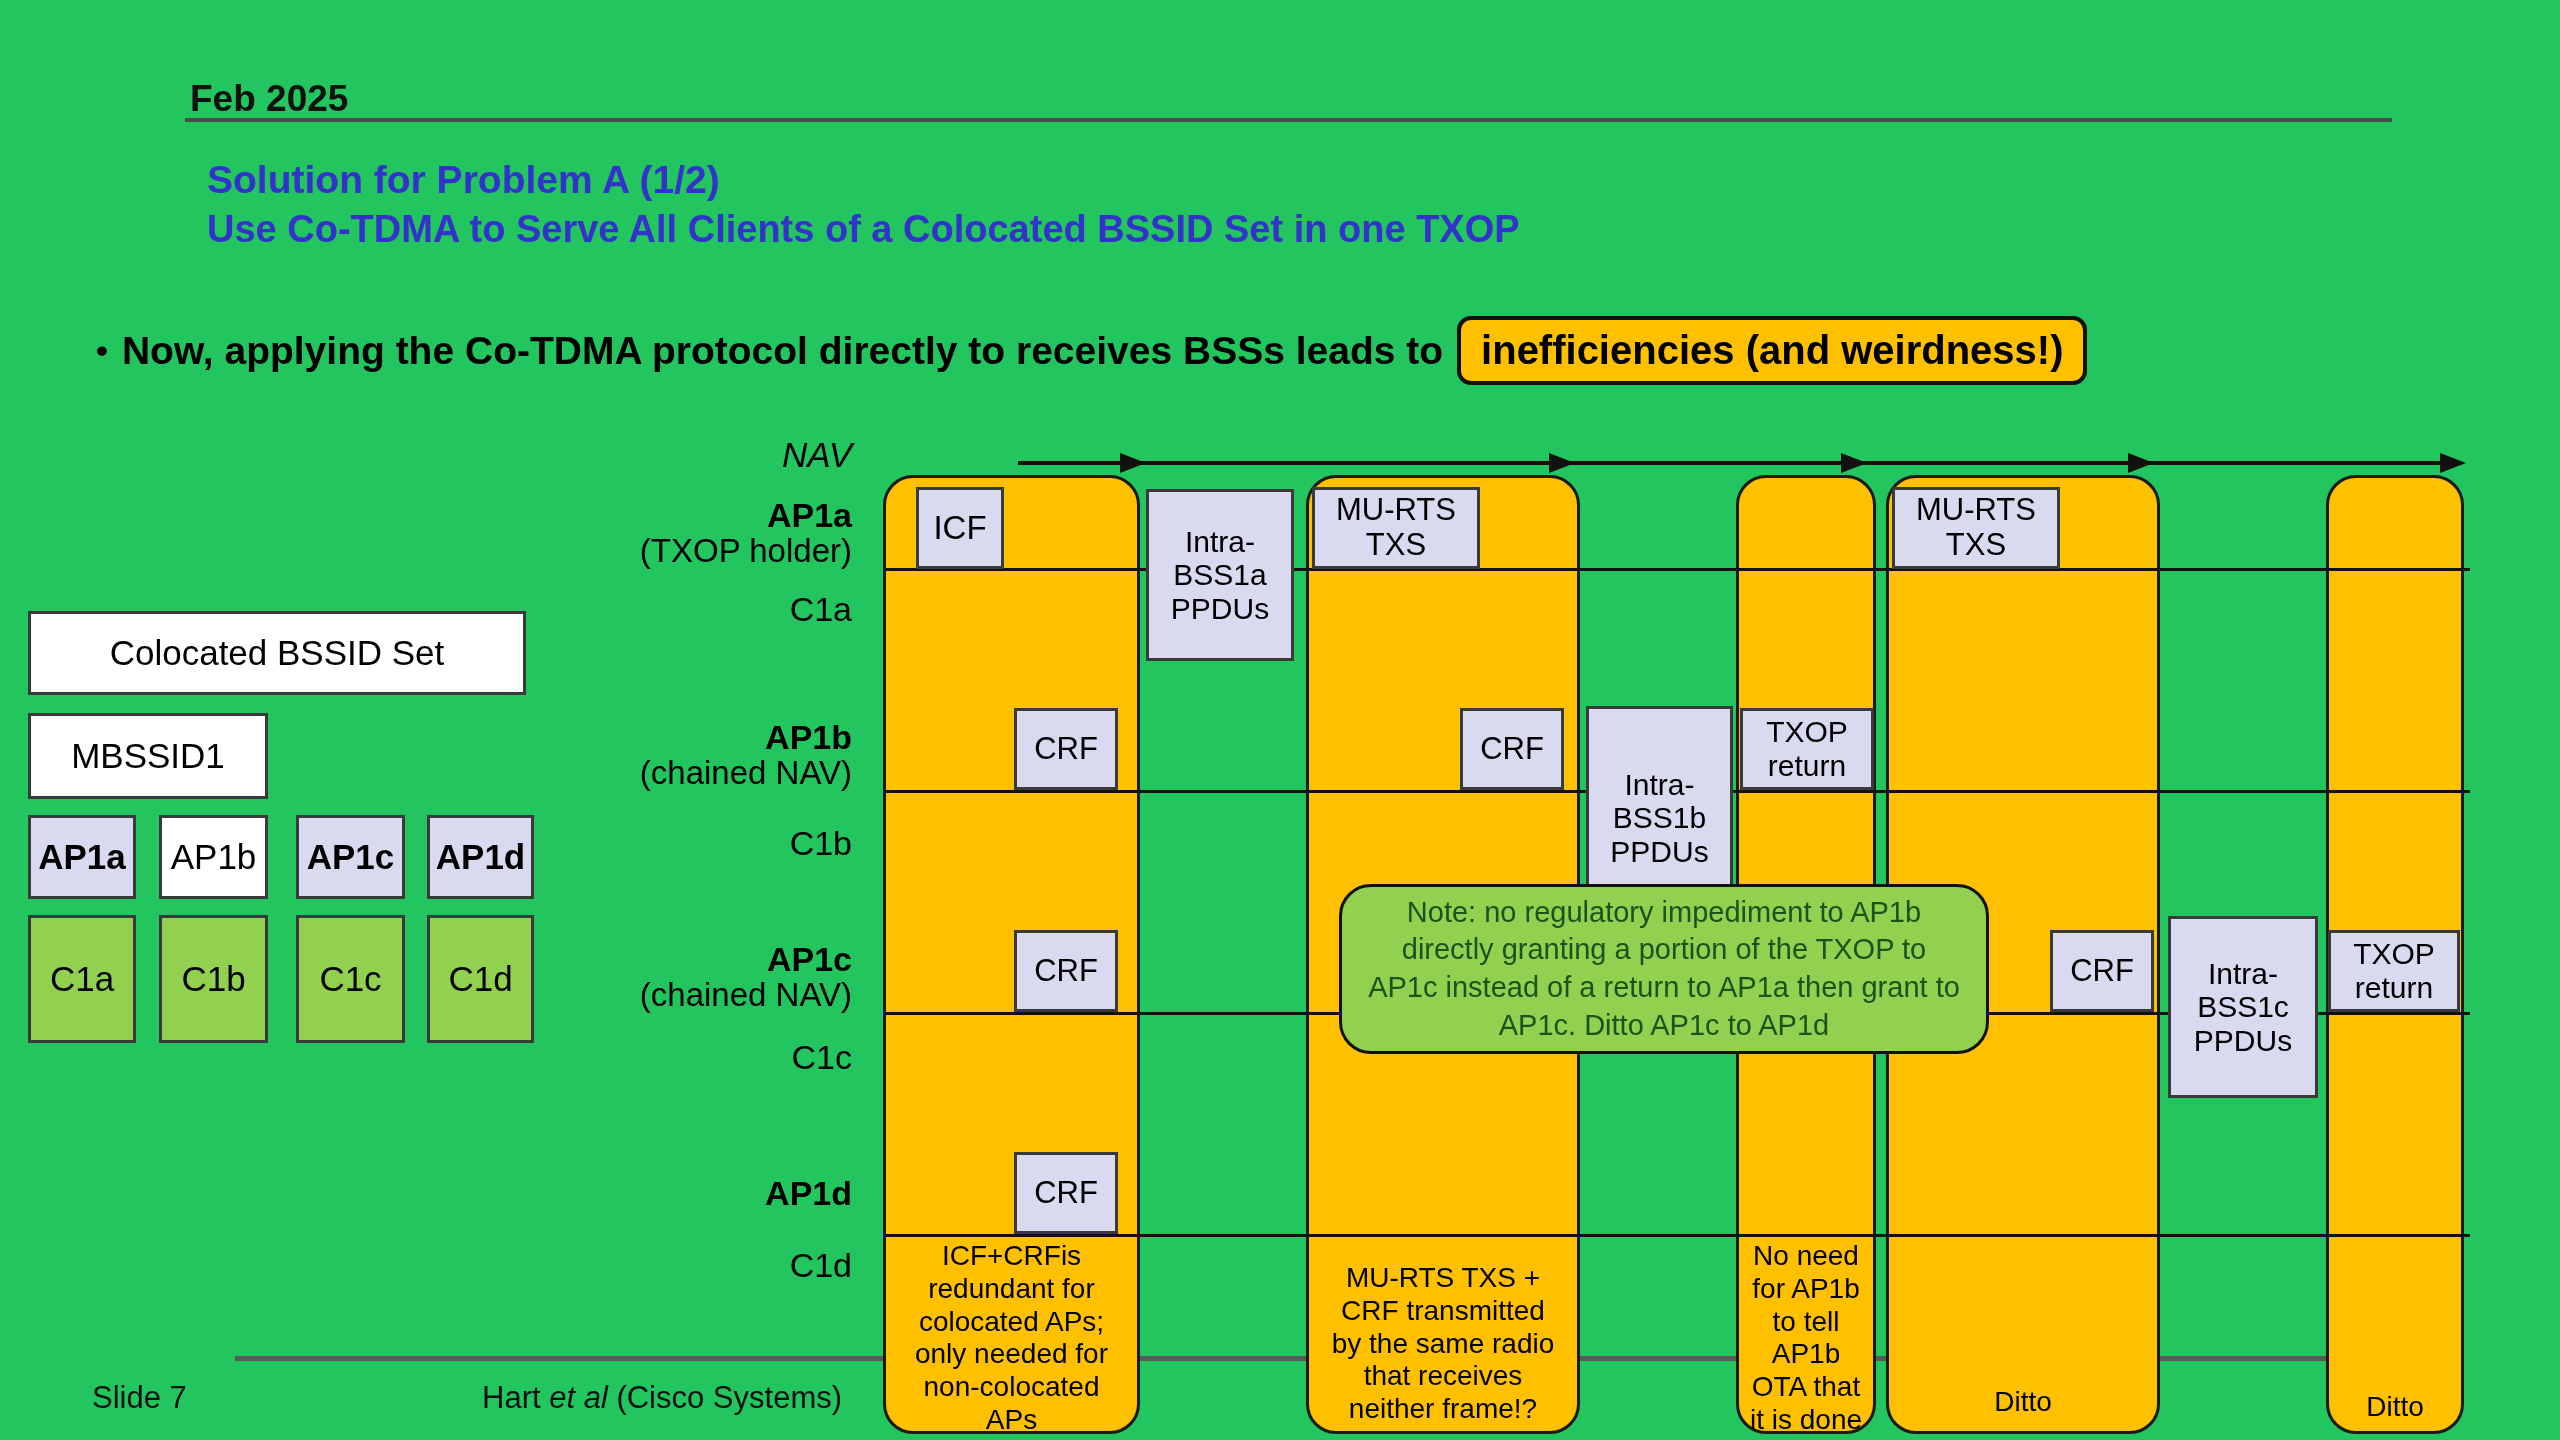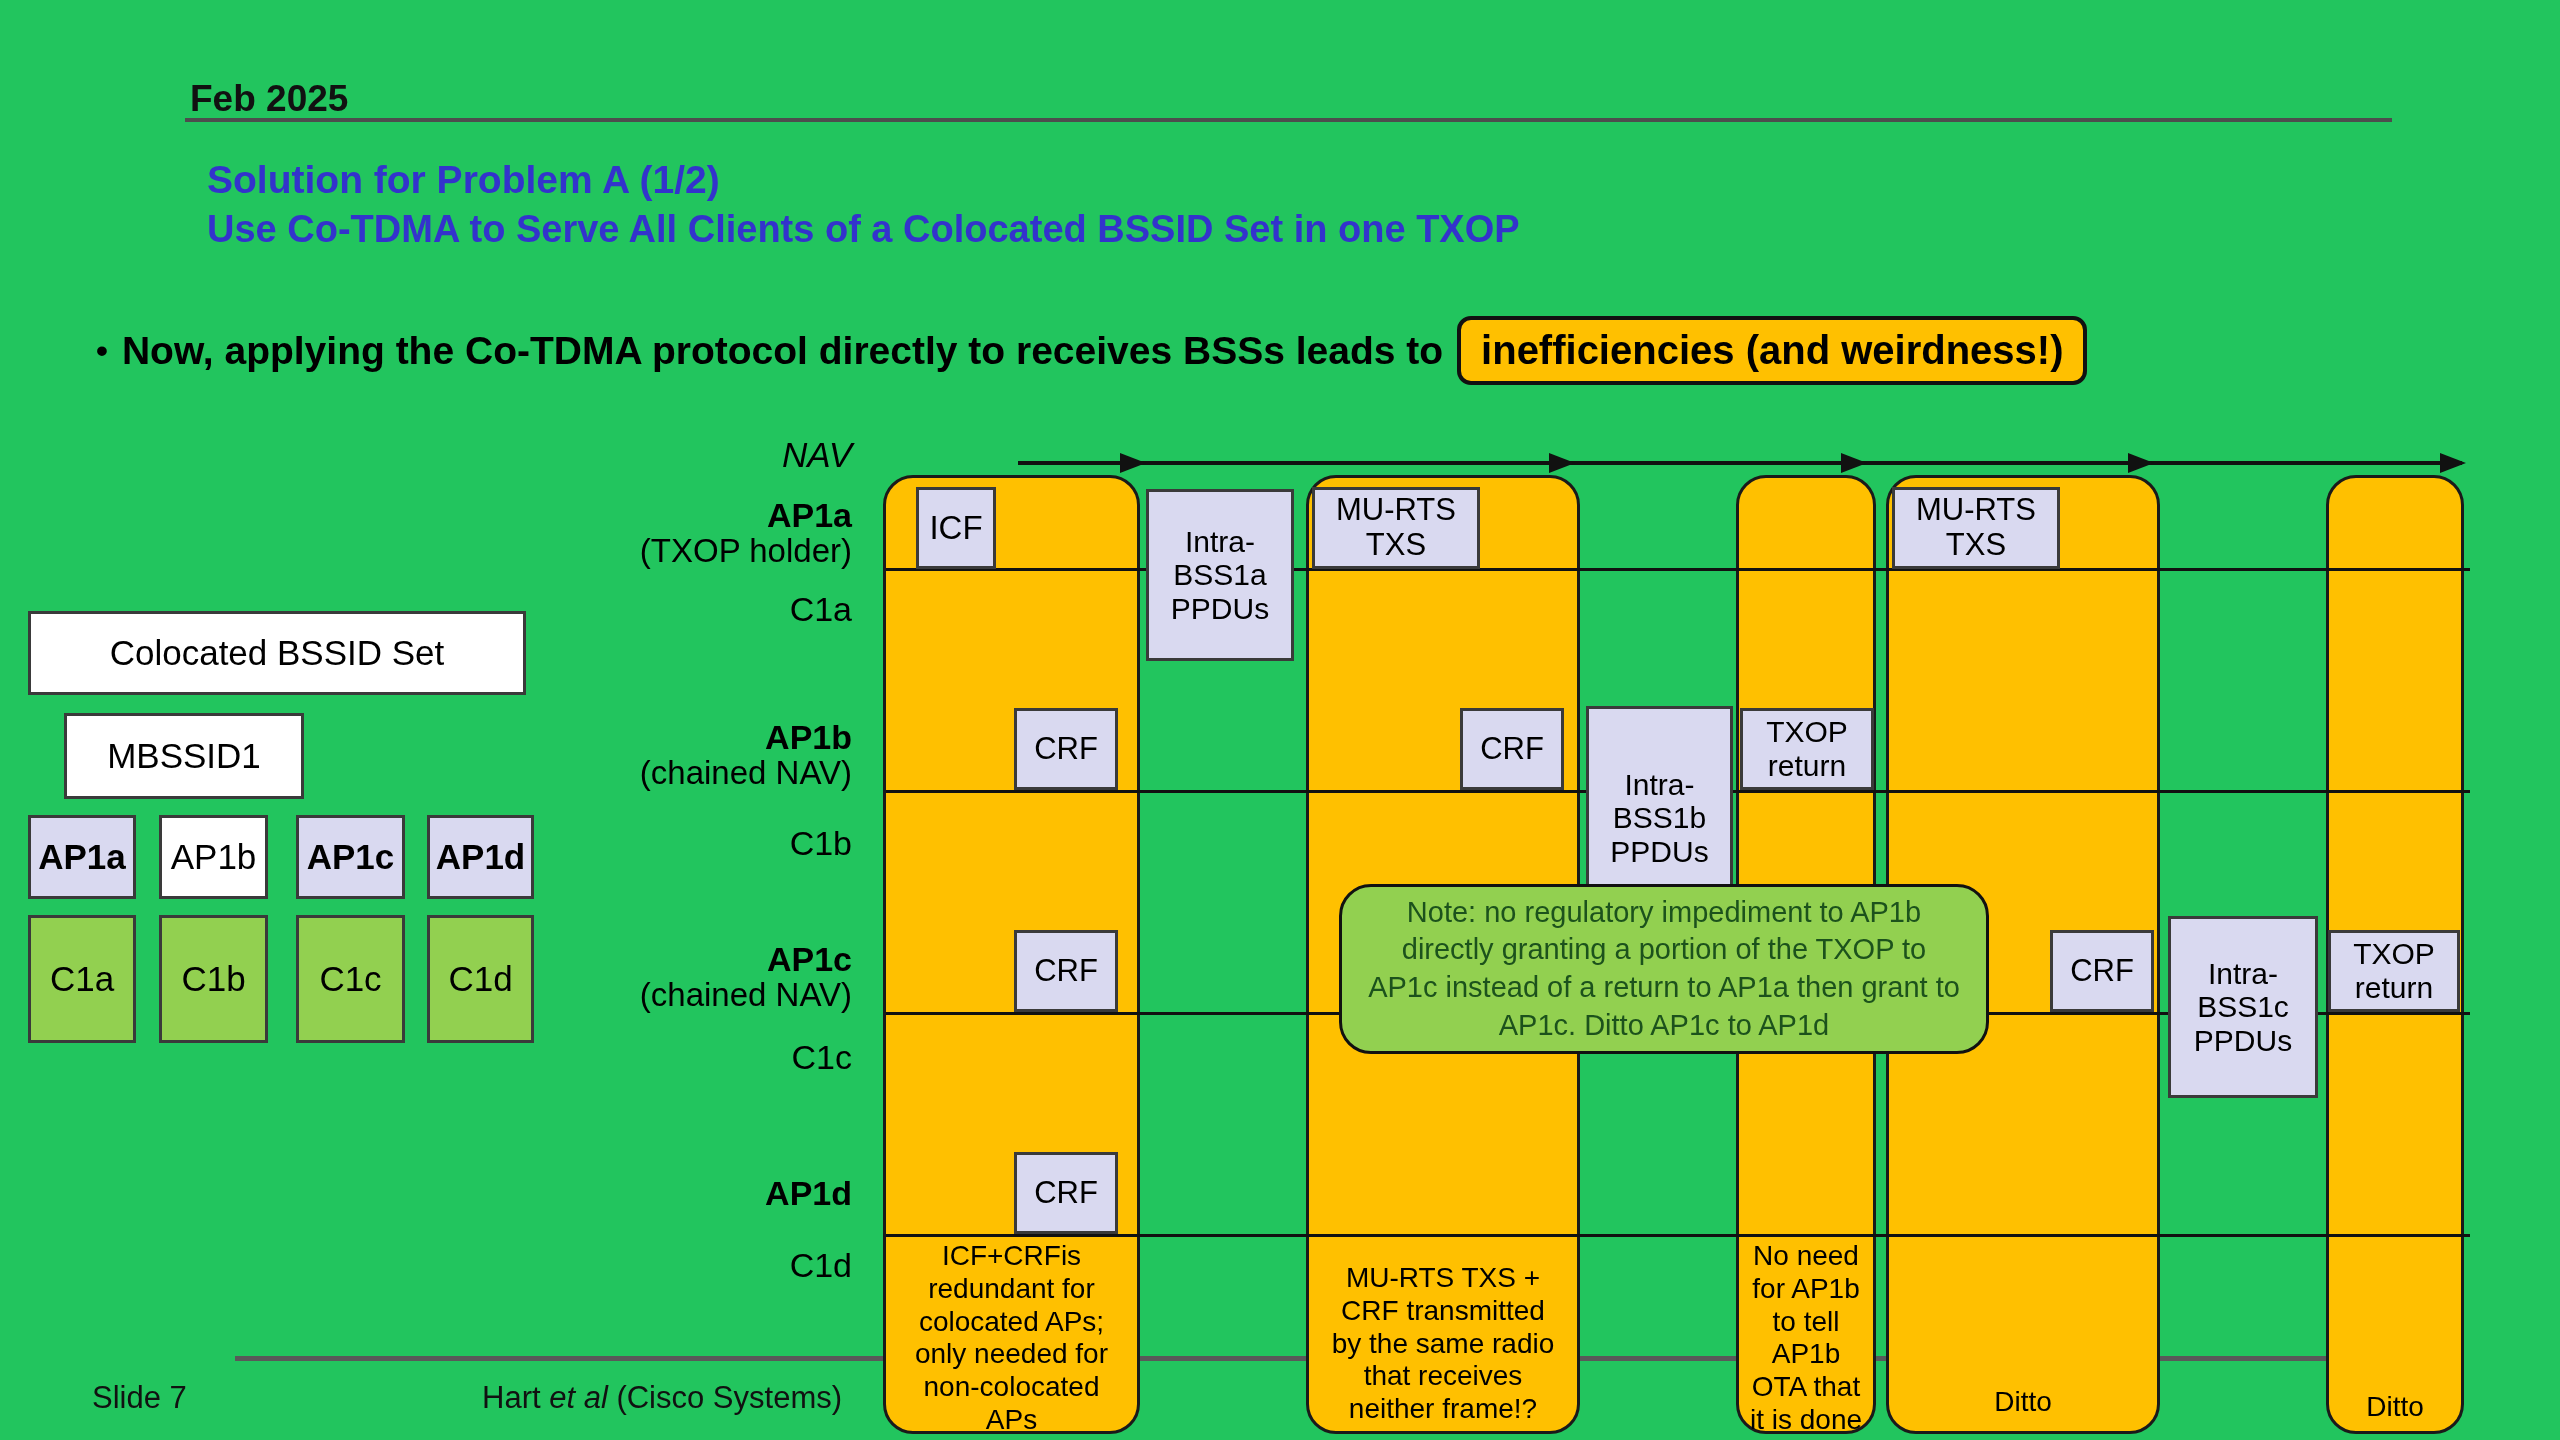--- a/index.html
+++ b/index.html
@@ -46,21 +46,21 @@
   <div class="abs kicker" style="left:207px;top:158px;">Solution for Problem A (1/2)</div>
   <div class="abs maintitle" style="left:207px;top:208px;">Use Co-TDMA to Serve All Clients of a Colocated BSSID Set in one TXOP</div>
 
   <div class="abs bulletrow" style="left:96px;top:316px;">
     <span style="font-size:34px;">•</span>
     <span>Now, applying the Co-TDMA protocol directly to receives BSSs leads to</span>
     <span class="hl-box">inefficiencies (and weirdness!)</span>
   </div>
 
   <div class="lbox" style="left:28px;top:611px;width:498px;height:84px;">Colocated BSSID Set</div>
-  <div class="lbox" style="left:28px;top:713px;width:240px;height:86px;margin-left:36px;">MBSSID1</div>
+  <div class="lbox" style="left:28px;top:713px;width:240px;height:86px;">MBSSID1</div>
 
   <div class="lbox lav bold" style="left:28px;top:815px;width:108px;height:84px;">AP1a</div>
   <div class="lbox" style="left:159px;top:815px;width:109px;height:84px;">AP1b</div>
   <div class="lbox lav bold" style="left:296px;top:815px;width:109px;height:84px;">AP1c</div>
   <div class="lbox lav bold" style="left:427px;top:815px;width:107px;height:84px;">AP1d</div>
 
   <div class="lbox grn" style="left:28px;top:915px;width:108px;height:128px;">C1a</div>
   <div class="lbox grn" style="left:159px;top:915px;width:109px;height:128px;">C1b</div>
   <div class="lbox grn" style="left:296px;top:915px;width:109px;height:128px;">C1c</div>
   <div class="lbox grn" style="left:427px;top:915px;width:107px;height:128px;">C1d</div>
@@ -96,21 +96,21 @@
   <div class="rlabel rsub" style="left:582px;top:756px;">(chained NAV)</div>
   <div class="rlabel" style="left:582px;top:826px;">C1b</div>
 
   <div class="rlabel bold" style="left:582px;top:942px;">AP1c</div>
   <div class="rlabel rsub" style="left:582px;top:978px;">(chained NAV)</div>
   <div class="rlabel" style="left:582px;top:1040px;">C1c</div>
 
   <div class="rlabel bold" style="left:582px;top:1176px;">AP1d</div>
   <div class="rlabel" style="left:582px;top:1248px;">C1d</div>
 
-  <div class="frame" style="left:916px;top:487px;width:80px;height:82px;font-size:33px;">ICF</div>
+  <div class="frame" style="left:916px;top:487px;width:88px;height:82px;font-size:33px;">ICF</div>
   <div class="frame pre" style="left:1146px;top:489px;width:148px;height:172px;font-size:30px;">Intra-
 BSS1a
 PPDUs</div>
   <div class="frame pre" style="left:1312px;top:487px;width:168px;height:82px;">MU-RTS
 TXS</div>
   <div class="frame pre" style="left:1892px;top:487px;width:168px;height:82px;">MU-RTS
 TXS</div>
 
   <div class="frame" style="left:1014px;top:708px;width:104px;height:82px;">CRF</div>
   <div class="frame" style="left:1460px;top:708px;width:104px;height:82px;">CRF</div>

